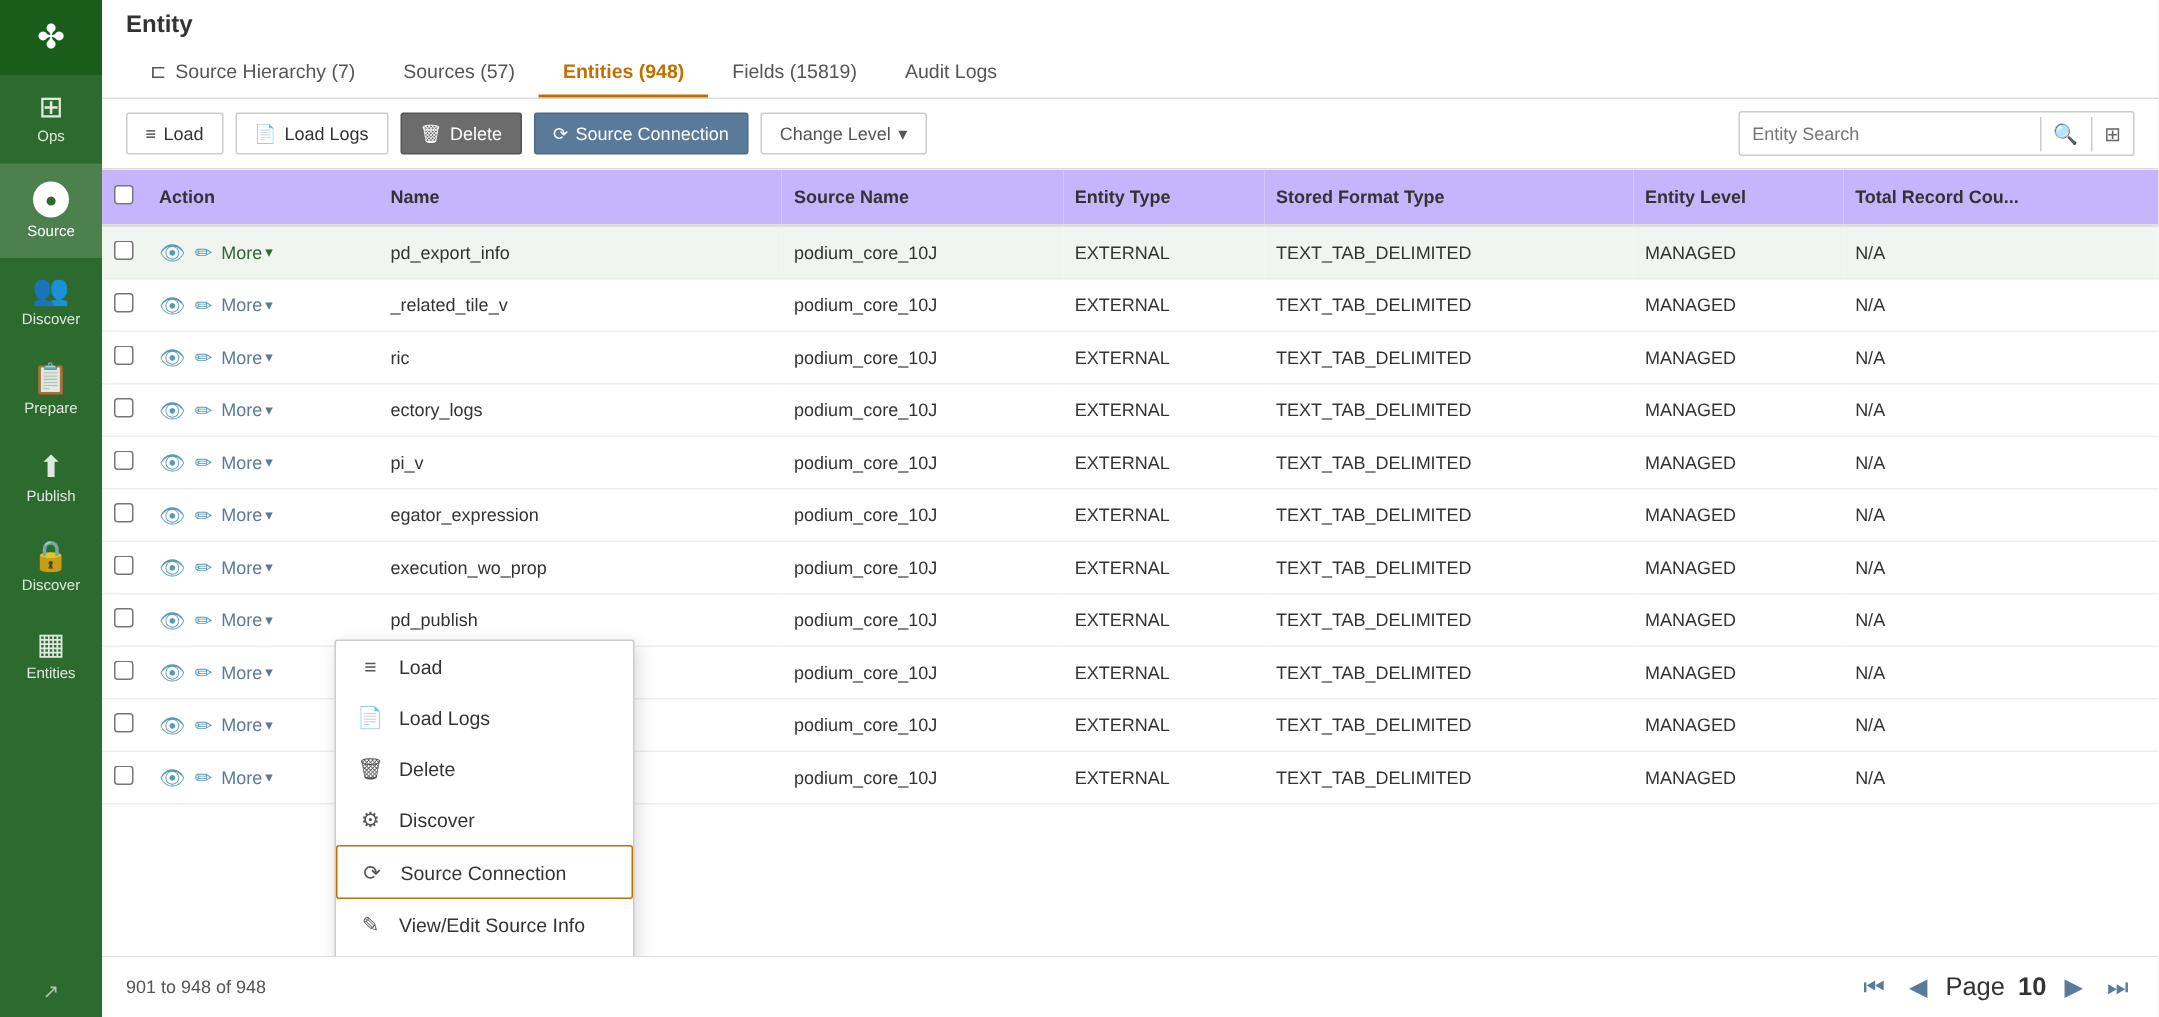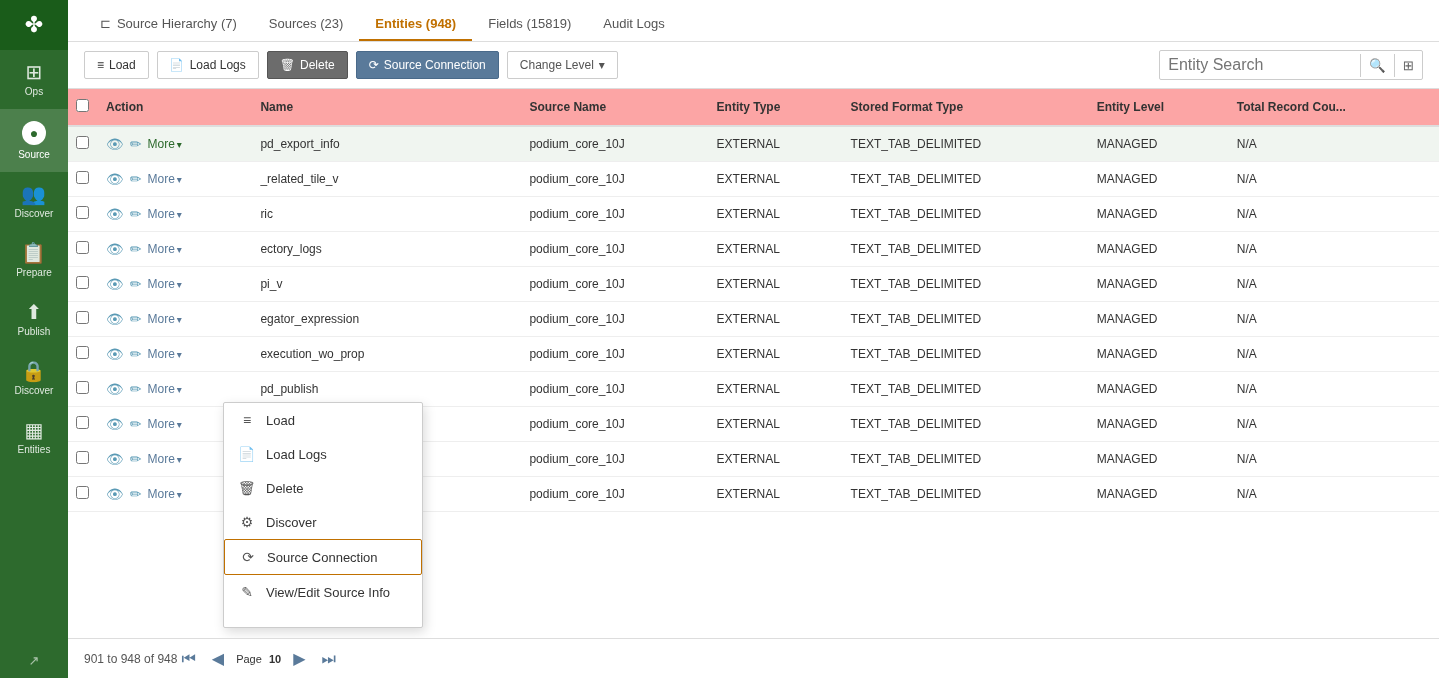--- a/index.html
+++ b/index.html
@@ -135,21 +135,21 @@
       align-items: center;
       border: 1px solid #ccc;
       border-radius: 2px;
       background: white;
       height: 30px;
     }
     .search-input {
       border: none;
       outline: none;
       padding: 4px 8px;
-      font-size: 16px;
+      font-size: 12px;
       width: 200px;
       color: #999;
     }
     .search-btn {
       padding: 4px 8px;
       cursor: pointer;
       color: #666;
       background: none;
       border: none;
       border-left: 1px solid #ccc;
@@ -169,21 +169,21 @@
       overflow: auto;
       background: white;
       position: relative;
     }
     table {
       width: 100%;
       border-collapse: collapse;
       min-width: 1000px;
     }
     thead th {
-      background: #fca5a5;
+      background: #c4b5fd;
       padding: 10px 8px;
       text-align: left;
       font-size: 12px;
       font-weight: 600;
       color: #333;
       border-bottom: 2px solid #ddd;
       white-space: nowrap;
     }
     thead th:first-child { width: 30px; }
     tbody tr { border-bottom: 1px solid #eee; }
@@ -240,39 +240,39 @@
     }
     .dropdown-item .di-icon { font-size: 14px; color: #555; width: 18px; text-align: center; }
 
     
     .footer {
       background: white;
       border-top: 1px solid #ddd;
       padding: 8px 16px;
       display: flex;
       align-items: center;
-      justify-content: flex-start;
+      justify-content: space-between;
       font-size: 12px;
       color: #555;
     }
     .pagination {
       display: flex;
       align-items: center;
       gap: 8px;
     }
     .page-nav {
       background: none;
       border: none;
       cursor: pointer;
       color: #5a7a9a;
       font-size: 16px;
       padding: 2px 4px;
     }
     .page-nav:disabled { color: #ccc; cursor: default; }
-    .page-label { font-size: 11px; color: #333; }
+    .page-label { font-size: 17px; color: #333; }
     .page-num { font-weight: 600; }
   </style>
 </head>
 <body>
 
 <div class="sidebar">
   <div class="sidebar-top">
     <span style="color:white;font-size:22px;">✤</span>
   </div>
   <div class="sidebar-item">
@@ -304,27 +304,28 @@
     <span class="label">Entities</span>
   </div>
   <div class="sidebar-bottom">
     <div class="sidebar-ext-link">↗</div>
   </div>
 </div>
 
 <div class="main">
 
   <div class="page-header">
+    <div class="page-title">Entity</div>
     <div class="tabs">
       <div class="tab">
         <span style="font-size:13px;">⊏</span>
         <span>Source Hierarchy (7)</span>
       </div>
       <div class="tab">
-        <span>Sources (23)</span>
+        <span>Sources (57)</span>
       </div>
       <div class="tab active">
         <span>Entities (948)</span>
       </div>
       <div class="tab">
         <span>Fields (15819)</span>
       </div>
       <div class="tab">
         <span>Audit Logs</span>
       </div>

